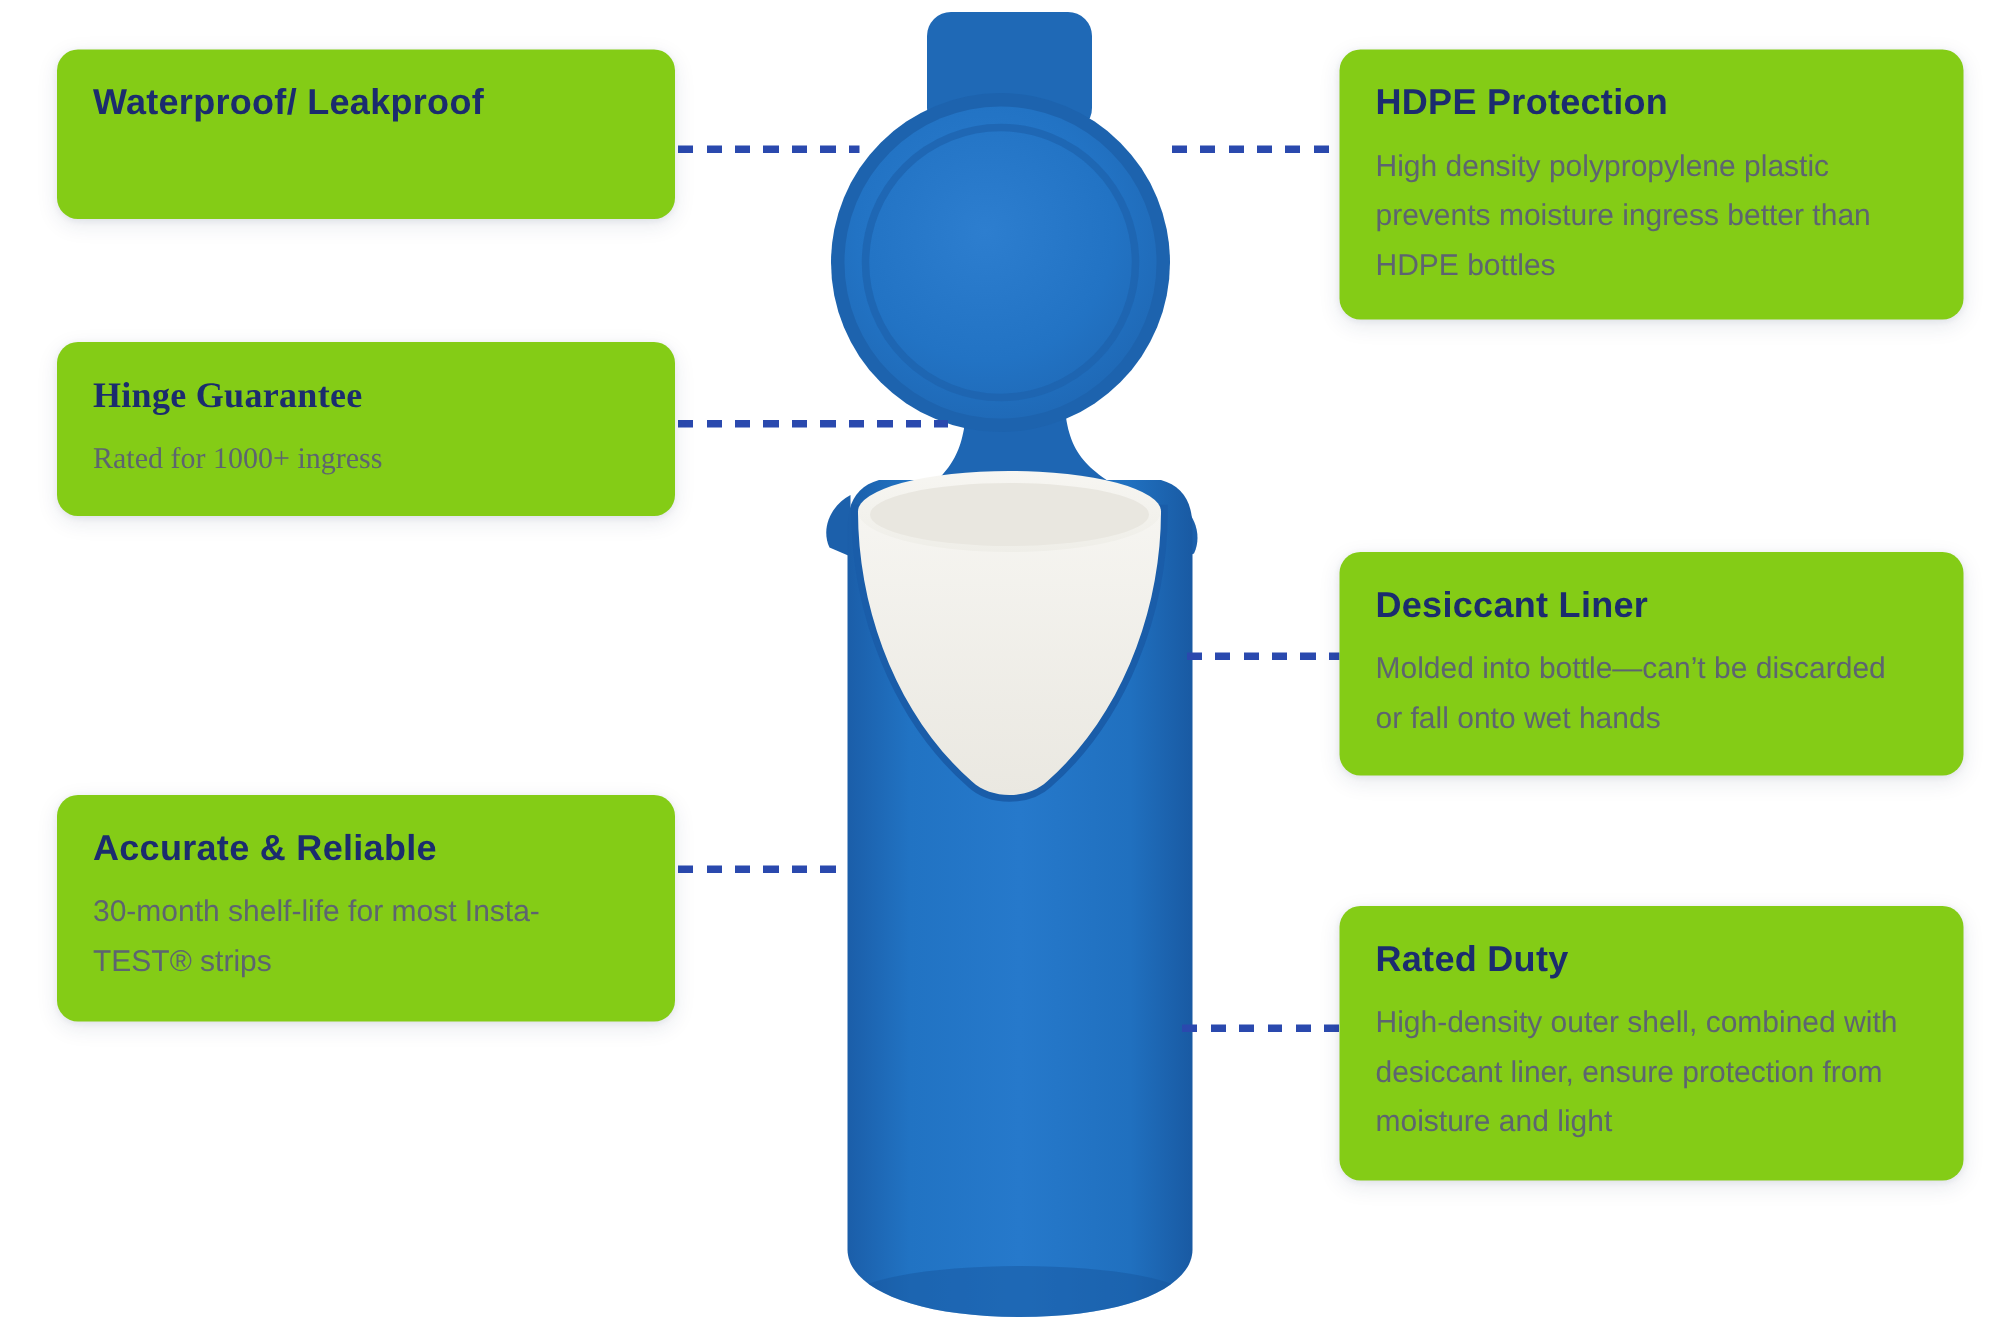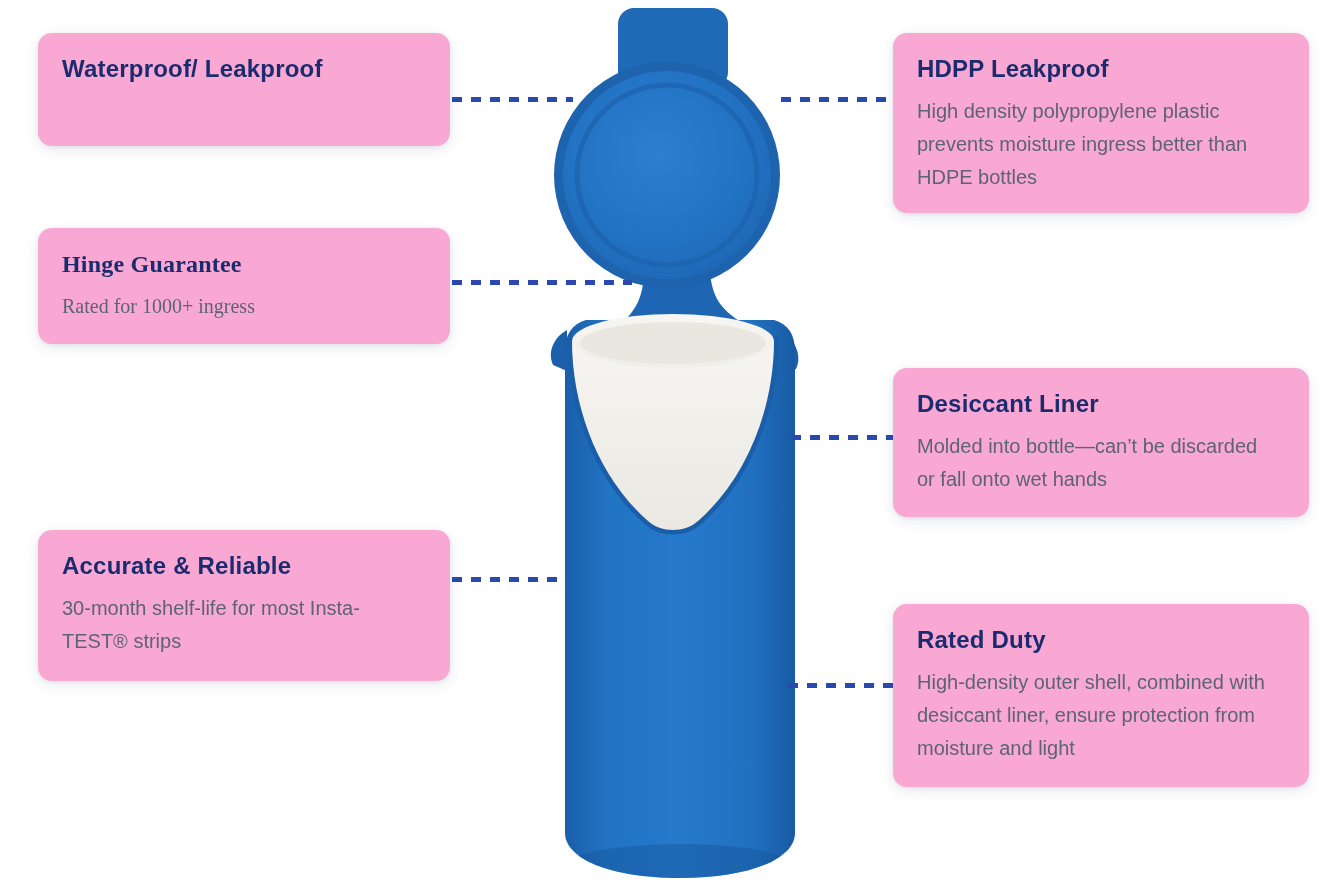--- a/index.html
+++ b/index.html
@@ -8,21 +8,21 @@
     position: relative;
     background: #ffffff;
     font-family: "Liberation Sans", sans-serif;
     overflow: hidden;
   }
   .stage { position: absolute; inset: 0; }
 
   
   .card {
     position: absolute;
-    background: #f9a8d4;
+    background: #84cc16;
     border-radius: 14px;
     box-shadow: 0 4px 14px rgba(30, 45, 90, 0.10), 0 1px 4px rgba(30, 45, 90, 0.07);
     padding: 21px 24px;
   }
   .card h3 {
     font-size: 24px;
     font-weight: 700;
     letter-spacing: 0.2px;
     color: #1b2c6e;
     margin-bottom: 11px;
@@ -136,21 +136,21 @@
   <div class="card c2">
     <h3>Hinge Guarantee</h3>
     <p>Rated for 1000+ ingress</p>
   </div>
   <div class="card c3">
     <h3>Accurate &amp; Reliable</h3>
     <p>30-month shelf-life for most Insta-TEST® strips</p>
   </div>
 
   <div class="card c4">
-    <h3>HDPP Leakproof</h3>
+    <h3>HDPE Protection</h3>
     <p>High density polypropylene plastic prevents moisture ingress better than HDPE bottles</p>
   </div>
   <div class="card c5">
     <h3>Desiccant Liner</h3>
     <p>Molded into bottle—can’t be discarded or fall onto wet hands</p>
   </div>
   <div class="card c6">
     <h3>Rated Duty</h3>
     <p>High-density outer shell, combined with desiccant liner, ensure protection from moisture and light</p>
   </div>

